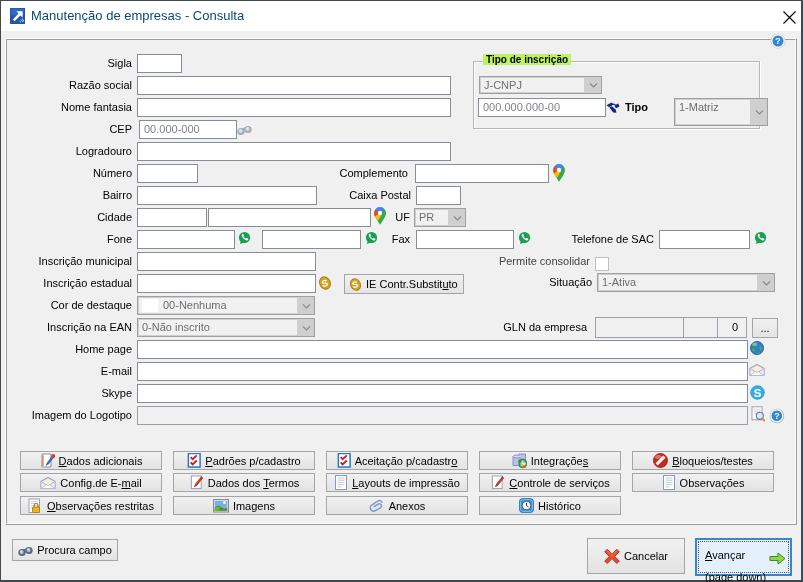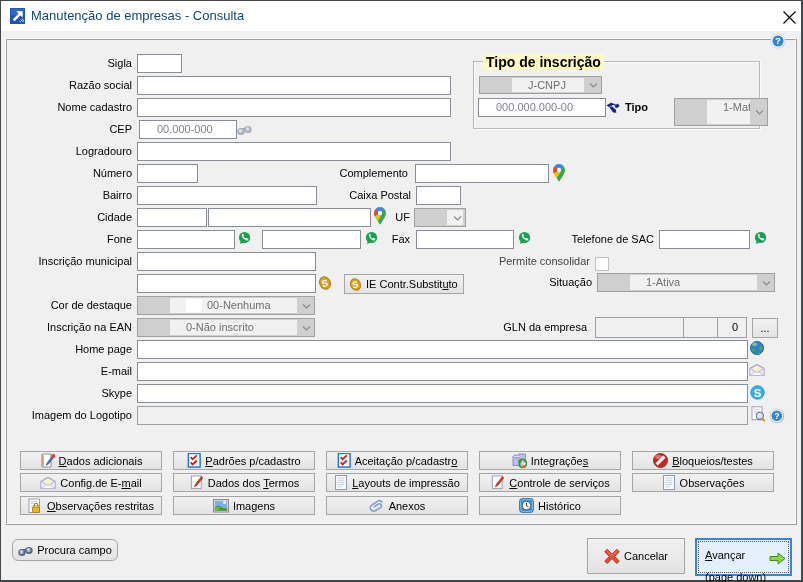--- a/index.html
+++ b/index.html
@@ -11,27 +11,27 @@
 #title { position:absolute; left:30px; top:7px; font-size:13px; color:#0c4a6e; }
 #closex { position:absolute; left:781px; top:9px; width:15px; height:15px; }
 .abs { position:absolute; }
 #panel { position:absolute; left:5px; top:38px; width:792px; height:487px;
   border-top:1px solid #fcfcfc; border-left:1px solid #fcfcfc; border-bottom:1px solid #9c9c9c; border-right:1px solid #9c9c9c; }
 #panel > div { width:100%; height:100%;
   border-top:1px solid #9c9c9c; border-left:1px solid #9c9c9c; border-bottom:1px solid #fcfcfc; border-right:1px solid #fcfcfc; }
 .lbl { position:absolute; height:19px; line-height:19px; text-align:right; white-space:nowrap; }
 .inp { position:absolute; height:19px; background:#fff; border:1px solid #878d96; }
 .inpd { position:absolute; height:19px; background:#f0f0f0; border:1px solid #9ba0a8; }
-.ph { color:#81818c; font-size:11px; line-height:17px; padding-left:17px; display:block; }
+.ph { color:#81818c; font-size:11px; line-height:17px; padding-left:4px; display:block; }
 .cmb { position:absolute; height:19px; border:1px solid #a0a0a0; background:#cfcfcf; }
 .cmbin { position:absolute; left:1px; top:1px; right:17px; bottom:1px; background:#f1f1f1;
-  color:#6e6e73; line-height:15px; padding-left:16px; white-space:nowrap; overflow:hidden;margin-left:31px; }
+  color:#6e6e73; line-height:15px; padding-left:3px; white-space:nowrap; overflow:hidden; }
 .chev { position:absolute; right:3px; top:50%; margin-top:-4px; width:9px; height:9px; }
 .gb { position:absolute; border:1px solid #b7b7b7; box-shadow:1px 1px 0 #fdfdfd, inset 1px 1px 0 #fdfdfd; }
-.gbt { position:absolute; background:#fef9c3; font-weight:bold; font-size:14px; padding:0 3px; }
+.gbt { position:absolute; background:#bef264; font-weight:bold; font-size:10px; padding:0 3px; }
 .btn { position:absolute; width:142px; height:19px; background:linear-gradient(#f1f1f1,#e3e3e3);
   border:1px solid #a5a5a5; display:flex; align-items:center; justify-content:center; font-size:11px; white-space:nowrap; }
 .btn svg { margin-right:4px; flex:none; }
 u { text-decoration:underline; }
 .ico { position:absolute; }
 </style>
 </head>
 <body>
 <svg width="0" height="0" style="position:absolute">
   <defs>
@@ -192,21 +192,21 @@
     <circle cx="8" cy="8" r="6.2" fill="none" stroke="#f4f4f4" stroke-width="1.4"></circle>
     <text x="8" y="11.4" font-size="9.5" font-weight="bold" fill="#fff" text-anchor="middle" font-family="Liberation Sans">?</text>
   </svg>
 
   <div class="lbl" style="left:20px;top:54px;width:112px">Sigla</div>
   <div class="inp" style="left:137px;top:54px;width:45px"></div>
 
   <div class="lbl" style="left:20px;top:76px;width:112px">Razão social</div>
   <div class="inp" style="left:137px;top:76px;width:314px"></div>
 
-  <div class="lbl" style="left:20px;top:98px;width:112px">Nome cadastro</div>
+  <div class="lbl" style="left:20px;top:98px;width:112px">Nome fantasia</div>
   <div class="inp" style="left:137px;top:98px;width:314px"></div>
 
   <div class="lbl" style="left:20px;top:120px;width:112px">CEP</div>
   <div class="inp" style="left:139px;top:120px;width:98px">
       <span class="ph">00.000-000</span>
     </div>
   <svg class="ico" style="left:237px;top:123px;opacity:.5" width="15" height="13" viewBox="0 0 15 13">
       <use href="#binoc"></use>
     </svg>
 
@@ -258,20 +258,21 @@
     </svg>
   <svg class="ico" style="left:754px;top:231px" width="13" height="14" viewBox="0 0 24 25">
       <use href="#wa"></use>
     </svg>
 
   <div class="lbl" style="left:20px;top:252px;width:112px">Inscrição municipal</div>
   <div class="inp" style="left:137px;top:252px;width:179px"></div>
   <div class="lbl" style="left:478px;top:252px;width:112px;color:#444">Permite consolidar</div>
   <div class="abs" style="left:595px;top:257px;width:14px;height:14px;background:#fff;border:1px solid #bcc0c4"></div>
 
+  <div class="lbl" style="left:20px;top:274px;width:112px">Inscrição estadual</div>
   <div class="inp" style="left:137px;top:274px;width:179px"></div>
   <svg class="ico" style="left:318px;top:275px" width="14" height="16" viewBox="0 0 14 16">
       <use href="#coin"></use>
     </svg>
   <div class="lbl" style="left:480px;top:273px;width:112px">Situação</div>
   <div class="cmb" style="left:597px;top:273px;width:178px">
       <div class="cmbin">1-Ativa</div>
     <svg class="chev" viewBox="0 0 9 9">
         <path d="M1 2.5 L4.5 6 L8 2.5" stroke="#8a8a8a" stroke-width="1.2" fill="none"></path>
       </svg>
@@ -434,21 +435,21 @@
       </svg>
       <span>Anexos</span>
     </div>
   <div class="btn" style="left:479px;top:496px">
       <svg width="15" height="15" viewBox="0 0 15 15">
         <use href="#clockico"></use>
       </svg>
       <span>Histórico</span>
     </div>
 
-  <div class="btn" style="left:12px;top:539px;width:106px;height:22px;border-radius:6px">
+  <div class="btn" style="left:12px;top:539px;width:106px;height:22px;border-radius:0">
       <svg width="15" height="13" viewBox="0 0 15 13">
         <use href="#binoc"></use>
       </svg>
       <span>Procura campo</span>
     </div>
   <div class="btn" style="left:587px;top:538px;width:98px;height:36px">
       <svg width="16" height="17" viewBox="0 0 16 17">
         <use href="#redx"></use>
       </svg>
       <span>Cancelar</span>

